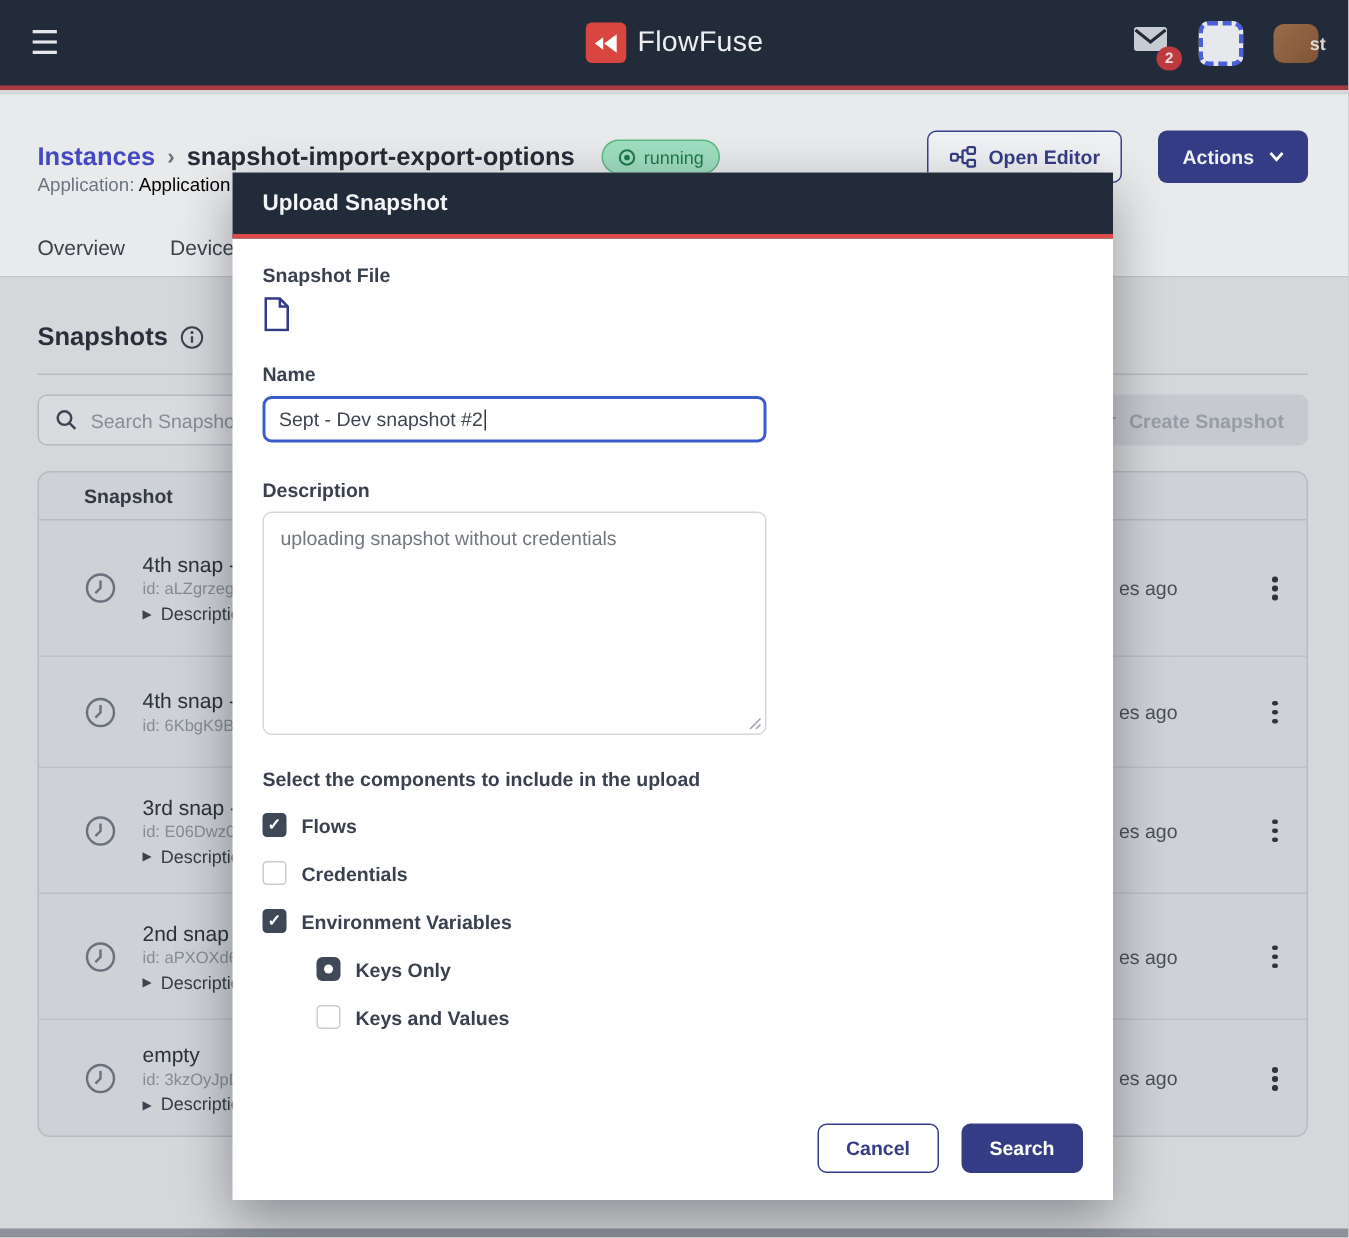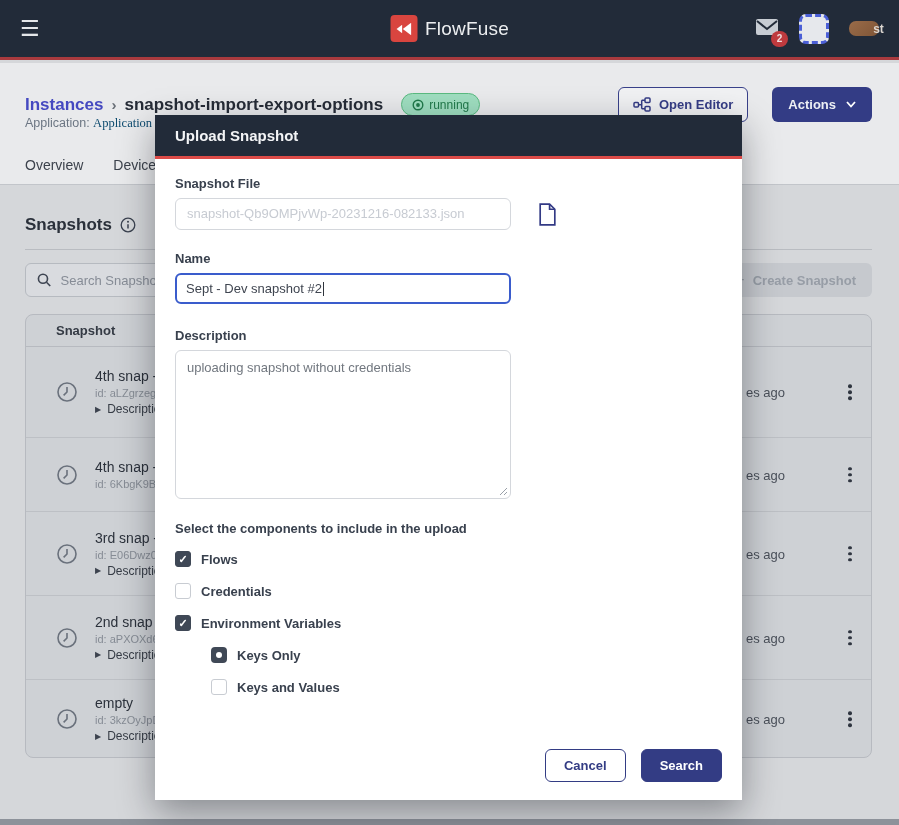--- a/index.html
+++ b/index.html
@@ -13,38 +13,38 @@
   .hamburger { color:#e5e7ea; font-size:22px; line-height:1; cursor:pointer; }
   .brand { position:absolute; left:50%; transform:translateX(-50%); display:flex; align-items:center; gap:8px; }
   .brand-logo { width:27px; height:27px; background:#d9453f; border-radius:4px; display:flex; align-items:center; justify-content:center; }
   .brand-name { color:#eceef0; font-size:19px; font-weight:normal; letter-spacing:0.2px; }
   .nav-right { margin-left:auto; display:flex; align-items:center; gap:20px; }
   .mail-wrap { position:relative; }
   .mail-badge { position:absolute; right:-9px; bottom:-7px; min-width:17px; height:16px; padding:0 4px;
                 background:#bf3a3e; border-radius:8px; color:#f1dede; font-size:10px; font-weight:bold;
                 display:flex; align-items:center; justify-content:center; }
   .team-icon { width:30px; height:30px; border-radius:7px; background:#e6e8ec; border:3px dashed #4b5fd6; }
-  .avatar { width:30px; height:15px; border-radius:7px; background:linear-gradient(135deg,#9a6c49,#7f5537);
+  .avatar { width:30px; height:26px; border-radius:7px; background:linear-gradient(135deg,#9a6c49,#7f5537);
             color:#ddd7d1; font-size:12px; font-weight:bold; display:flex; align-items:center; justify-content:center;padding-left:29px; }
 
   
   .top-section { position:absolute; top:63px; left:0; right:0; height:122px; background:#e9eaec; border-bottom:1px solid #c2c5ca; }
   .breadcrumb-row { position:absolute; top:24px; left:25px; right:27px; display:flex; align-items:center; }
   .bc-root { color:#4549c0; font-size:17px; font-weight:bold; text-decoration:none;text-align:center; }
   .bc-sep { color:#6a7078; font-size:15px; font-weight:bold; margin:0 8px; }
   .bc-current { color:#262c37; font-size:17px; font-weight:bold; }
   .status-pill { margin-left:18px; display:flex; align-items:center; gap:5px; height:23px; padding:0 10px;
                  background:#9fdec0; border:1px solid #5aba81; border-radius:12px; color:#20794a; font-size:12px; }
   .hdr-buttons { margin-left:auto; display:flex; gap:24px; }
   .btn-outline-editor { display:flex; align-items:center; gap:8px; height:35px; padding:0 14px; background:#f0f1f3;
                  border:1px solid #39418a; border-radius:6px; color:#353d86; font-size:13px; font-weight:bold; cursor:pointer; }
   .btn-actions { display:flex; align-items:center; gap:10px; height:35px; padding:0 16px; background:#333c85;
                  border:none; border-radius:6px; color:#eef0f4; font-size:13px; font-weight:bold; cursor:pointer; }
   .app-row { position:absolute; top:53px; left:25px; font-size:12.5px; color:#6c7683; }
-  .app-row a { color:#0c4a6e; text-decoration:none;font-family:Liberation Serif, serif; }
+  .app-row a { color:#000000; text-decoration:none; }
   .tabs { position:absolute; bottom:0; left:25px; display:flex; gap:30px; }
   .tab { font-size:14px; color:#3c424c; padding-bottom:11px; cursor:pointer; }
 
   
   .content { position:absolute; top:186px; left:0; right:0; bottom:6px; background:#d5d7da; }
   .page-title-row { position:absolute; top:29px; left:25px; display:flex; align-items:center; gap:8px; }
   .page-title { font-size:17px; font-weight:bold; color:#2a303a; }
   .content-divider { position:absolute; top:63px; left:25px; right:27px; height:1px; background:#b9bcc1; }
   .controls { position:absolute; top:77px; left:25px; right:27px; display:flex; align-items:center; }
   .search-box { display:flex; align-items:center; gap:9px; width:276px; height:34px; background:#d9dbdf;
@@ -312,21 +312,20 @@
 
   <div class="bottom-strip"></div>
 
   <div class="modal">
     <div class="modal-header">
       <span>Upload Snapshot</span>
     </div>
     <div class="modal-body">
       <div class="field-label">Snapshot File</div>
       <div class="file-row">
-        <div class="input-file">snapshot-Qb9OMPjvWp-20231216-082133.json</div>
         <button class="file-btn">
           <svg width="19" height="23" viewBox="0 0 18 22" fill="none" stroke="#333a85" stroke-width="1.6">
               <path d="M2 1 h9 l5 5 v15 h-14 z"></path>
               <path d="M11 1 v5 h5"></path>
             </svg>
         </button>
       </div>
 
       <div class="group-name">
         <div class="field-label">Name</div>

